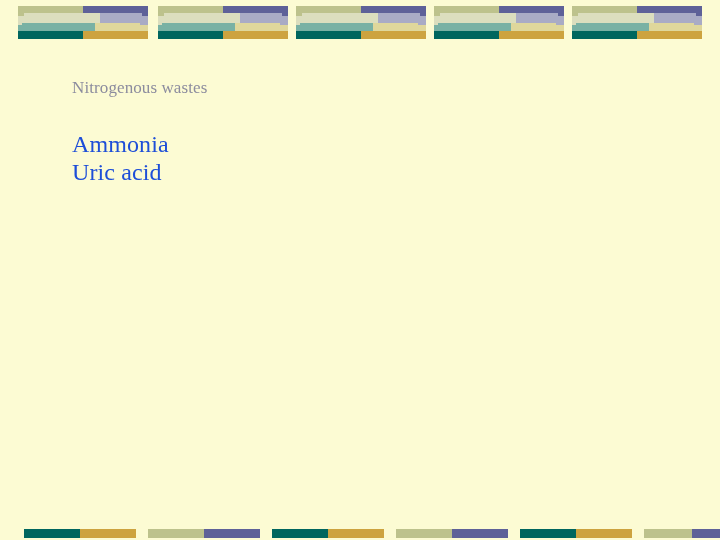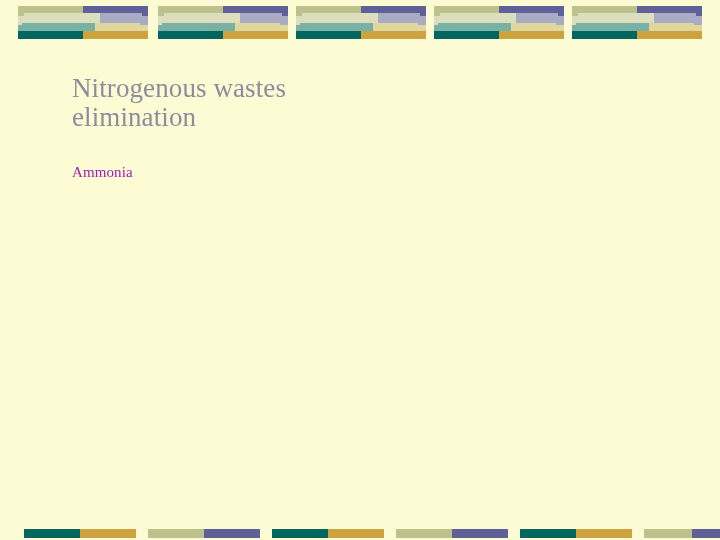--- a/index.html
+++ b/index.html
@@ -128,30 +128,30 @@
 
   
   #content {
     position: absolute;
     left: 72px;
     top: 74px;
     width: 560px;
   }
   #title-block {
     color: #8C8C9E;
-    font-size: 27px;
+    font-size: 17px;
     line-height: 28.5px;
     letter-spacing: 0.1px;
   }
   .title-line { white-space: pre; }
 
   #list-block {
     margin-top: 27px;
-    color: #a21caf;
-    font-size: 15px;
+    color: #1d4ed8;
+    font-size: 24px;
     line-height: 28.5px;
     letter-spacing: 0.1px;
   }
   .list-line { white-space: pre; }
 </style>
 </head>
 <body>
 
 <div id="slide">
 
@@ -265,25 +265,25 @@
           <div class="ins2-l"></div>
           <div class="ins2-r"></div>
         </div>
       </div>
     </div>
 
   <div id="content">
 
     <div id="title-block">
       <div class="title-line">Nitrogenous wastes</div>
-      <div class="title-line">elimination</div>
     </div>
 
     <div id="list-block">
       <div class="list-line">Ammonia</div>
+      <div class="list-line">Uric acid</div>
     </div>
 
   </div>
 
   <div id="bottom-banner">
       <div class="bb-block" style="left: 24px; width: 56px; background: rgb(0, 102, 94);"></div>
       <div class="bb-block" style="left: 80px; width: 56px; background: rgb(205, 163, 63);"></div>
       <div class="bb-block" style="left: 148px; width: 56px; background: rgb(189, 194, 140);"></div>
       <div class="bb-block" style="left: 204px; width: 56px; background: rgb(94, 97, 152);"></div>
       <div class="bb-block" style="left: 272px; width: 56px; background: rgb(0, 102, 94);"></div>

